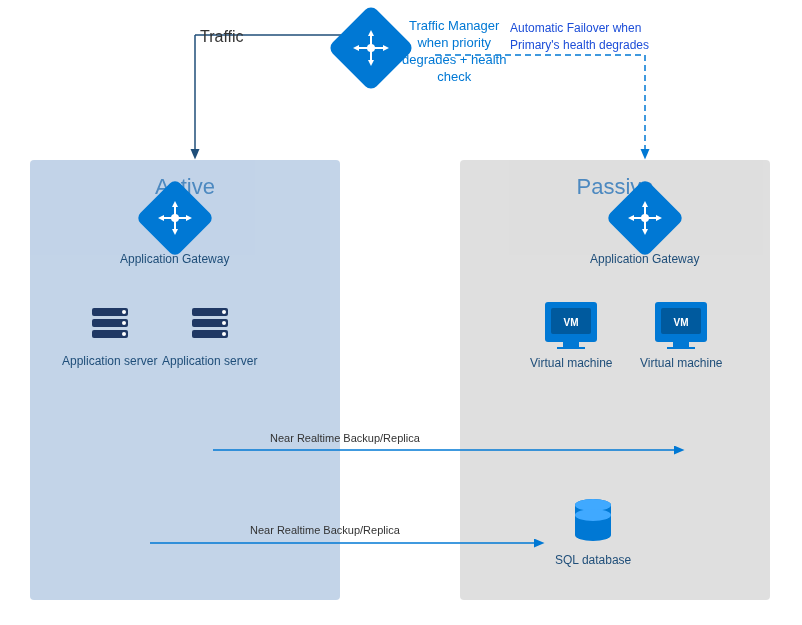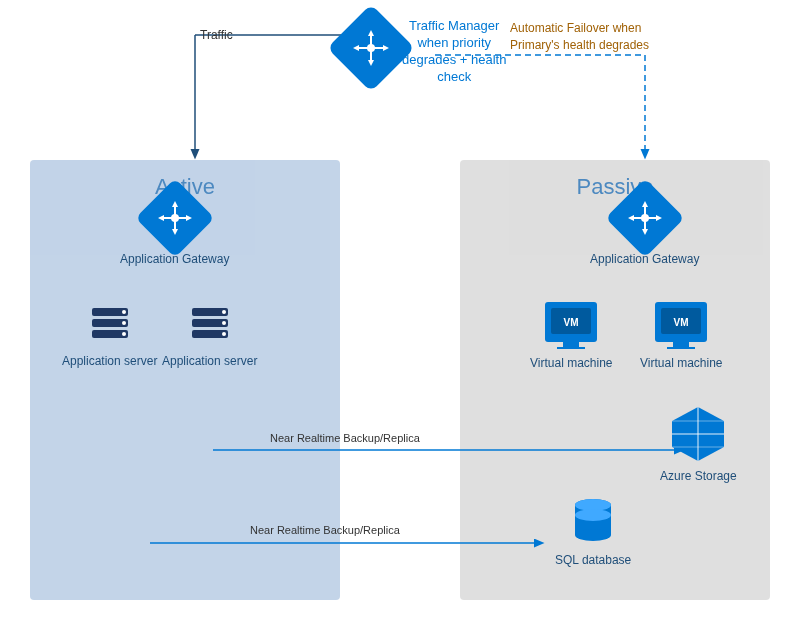--- a/index.html
+++ b/index.html
@@ -116,21 +116,21 @@
       top: 524px;
       left: 250px;
       font-size: 11px;
       color: #333;
     }
 
     .traffic-label {
       position: absolute;
       top: 28px;
       left: 200px;
-      font-size: 12px;
+      font-size: 16px;
       color: #333;
     }
   </style>
 </head>
 <body>
 
 <div class="diagram">
 
   <div class="region-active">
     <div class="region-label">Active</div>
@@ -158,21 +158,21 @@
       </marker>
       <marker id="arrow-blue" markerWidth="8" markerHeight="8" refX="4" refY="3" orient="auto">
         <path d="M0,0 L0,6 L7,3 z" fill="#0078d4"></path>
       </marker>
     </defs>
   </svg>
 
   <div class="traffic-label">Traffic</div>
 
   <div class="failover-label">
-    <span style="white-space: pre-line; color: #a16207;">Automatic Failover when
+    <span style="white-space: pre-line; color: #1d4ed8;">Automatic Failover when
 Primary's health degrades</span>
   </div>
 
   <div class="tm-icon">
 
     <div style="width:62px;height:62px;background:#0078d4;transform:rotate(45deg);border-radius:8px;display:flex;align-items:center;justify-content:center;">
       <svg width="40" height="40" viewBox="0 0 40 40" style="transform:rotate(-45deg);">
 
         <line x1="20" y1="5" x2="20" y2="35" stroke="white" stroke-width="2"></line>
         <line x1="5" y1="20" x2="35" y2="20" stroke="white" stroke-width="2"></line>
@@ -263,31 +263,20 @@
     <svg width="56" height="50" viewBox="0 0 56 50">
       <rect x="2" y="2" width="52" height="40" rx="3" fill="#0078d4"></rect>
       <rect x="8" y="8" width="40" height="26" rx="2" fill="#005a9e"></rect>
       <text x="28" y="26" text-anchor="middle" fill="white" font-size="10" font-weight="bold">VM</text>
       <rect x="20" y="42" width="16" height="6" fill="#0078d4"></rect>
       <rect x="14" y="47" width="28" height="2" fill="#0078d4"></rect>
     </svg>
     <div class="icon-label">Virtual machine</div>
   </div>
 
-  <div class="icon-box" style="left:660px;top:405px;">
-    <svg width="58" height="58" viewBox="0 0 58 58">
-      <polygon points="29,2 55,16 55,42 29,56 3,42 3,16" fill="#0078d4"></polygon>
-
-      <line x1="3" y1="29" x2="55" y2="29" stroke="white" stroke-width="1.5" opacity="0.6"></line>
-      <line x1="29" y1="2" x2="29" y2="56" stroke="white" stroke-width="1.5" opacity="0.6"></line>
-      <line x1="3" y1="16" x2="55" y2="16" stroke="white" stroke-width="1" opacity="0.4"></line>
-      <line x1="3" y1="42" x2="55" y2="42" stroke="white" stroke-width="1" opacity="0.4"></line>
-    </svg>
-    <div class="icon-label">Azure Storage</div>
-  </div>
 
   <div class="icon-box" style="left:555px;top:495px;">
     <svg width="44" height="52" viewBox="0 0 44 52">
       <ellipse cx="22" cy="10" rx="18" ry="6" fill="#0078d4"></ellipse>
       <rect x="4" y="10" width="36" height="30" fill="#0078d4"></rect>
       <ellipse cx="22" cy="40" rx="18" ry="6" fill="#0078d4"></ellipse>
       <ellipse cx="22" cy="10" rx="18" ry="6" fill="#40a9ff"></ellipse>
       <ellipse cx="22" cy="20" rx="18" ry="6" fill="#40a9ff"></ellipse>
     </svg>
     <div class="icon-label">SQL database</div>

